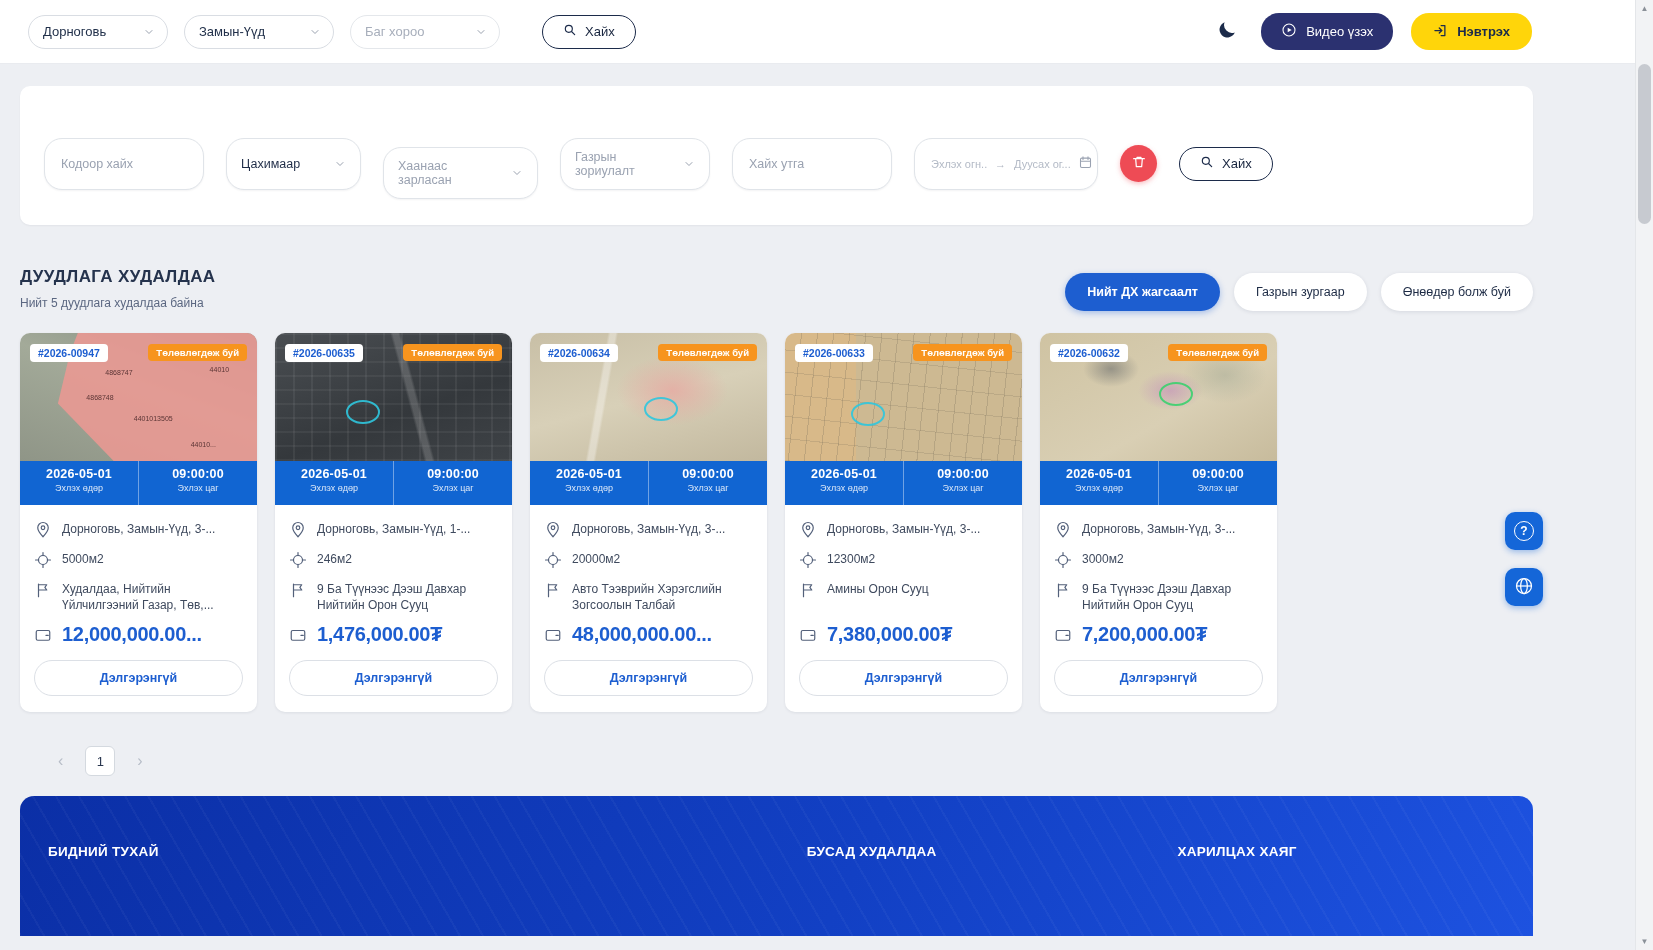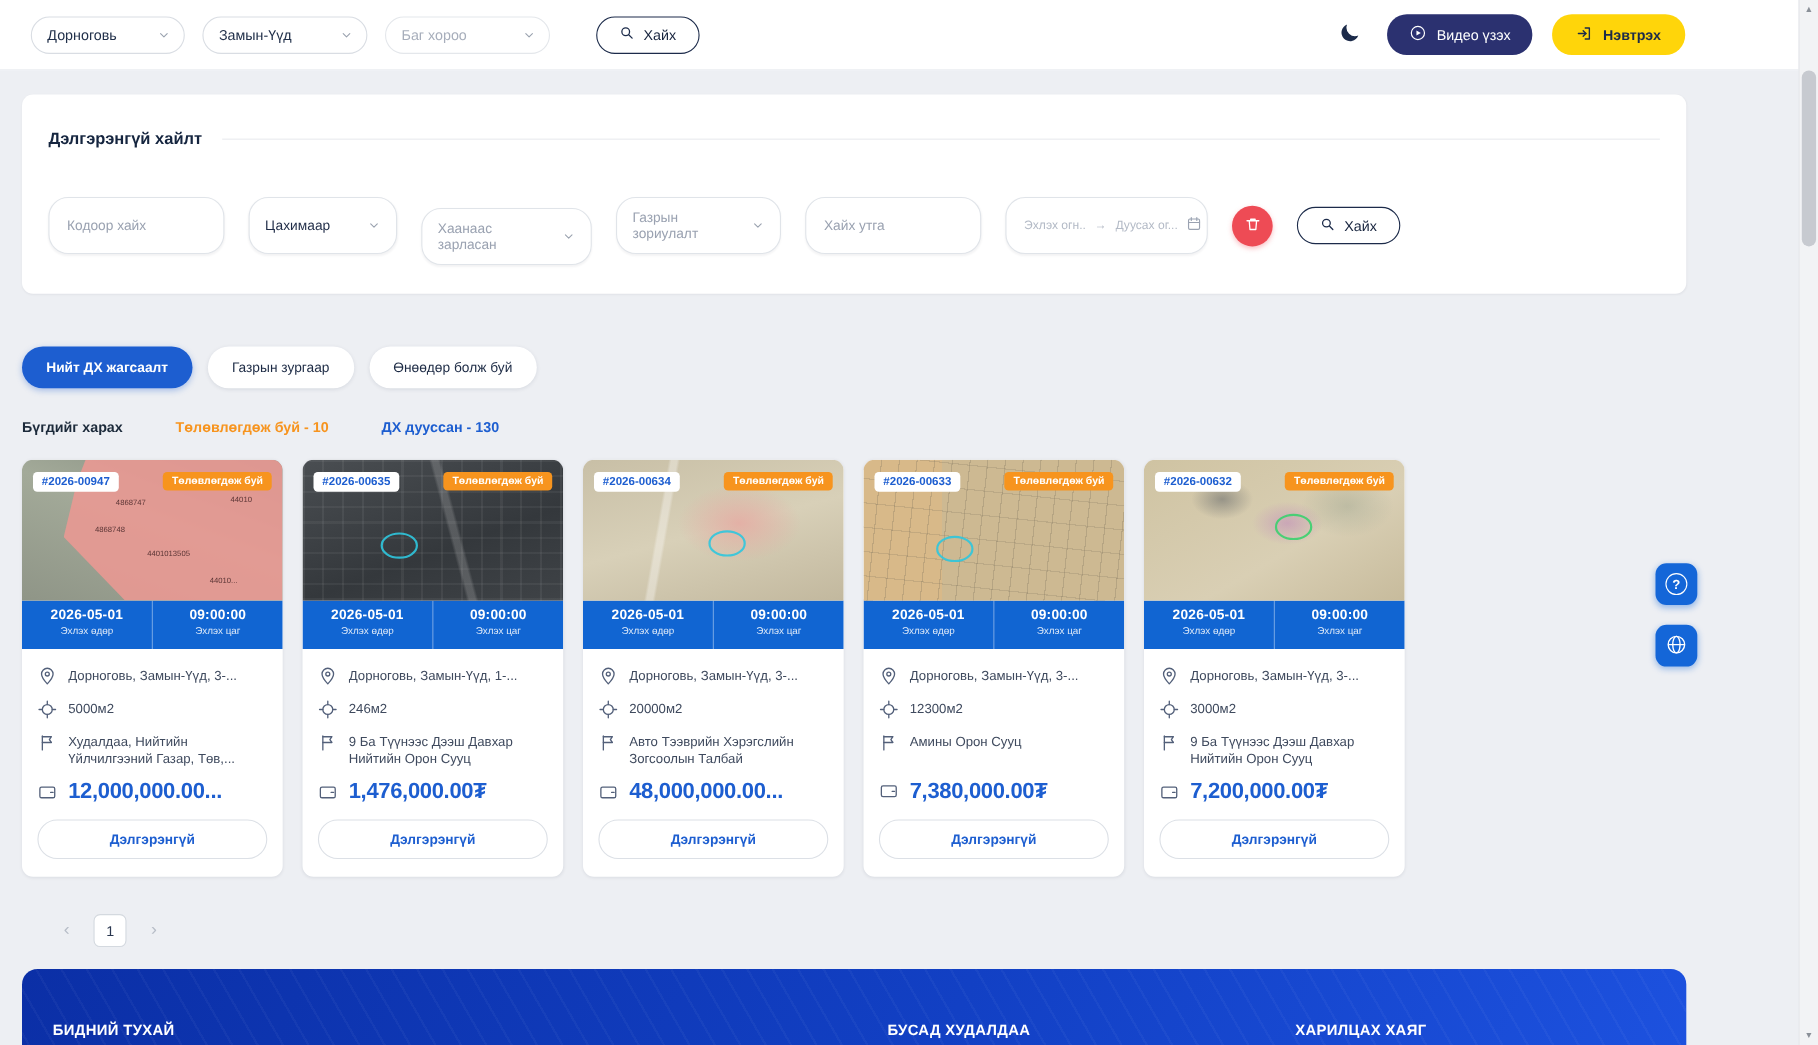--- a/index.html
+++ b/index.html
@@ -240,24 +240,20 @@
       <span><svg viewBox="0 0 24 24">
             <path d="M13 4h6v16h-6"></path>
             <path d="M3 12h11"></path>
             <path d="M10 8l4 4-4 4"></path>
           </svg></span>
       <span>Нэвтрэх</span>
     </button>
   </header>
 
   <section class="filter-card">
-    <div class="filter-head">
-      <h2 class="filter-title">Дэлгэрэнгүй хайлт</h2>
-      <div class="filter-rule"></div>
-    </div>
     <div class="filter-row">
       <div class="f-box w160">
         <input placeholder="Кодоор хайх" style="">
       </div>
       <div class="f-box f-select w135">
         <span>Цахимаар</span>
         <span class="chev"><svg viewBox="0 0 24 24">
               <path d="M6 9l6 6 6-6"></path>
             </svg></span>
       </div>
@@ -295,32 +291,31 @@
               <circle cx="10" cy="10" r="6"></circle>
               <path d="M15 15l5 5"></path>
             </svg></span>
         <span>Хайх</span>
       </button>
     </div>
   </section>
 
   <main class="main">
     <div class="main-head">
+      <div>
+        <h1 class="page-title">ДУУДЛАГА ХУДАЛДАА</h1>
+        <div class="page-sub">Нийт 5 дуудлага худалдаа байна</div>
+      </div>
       <div class="view-pills">
         <button class="vpill active">Нийт ДХ жагсаалт</button>
         <button class="vpill">Газрын зургаар</button>
         <button class="vpill">Өнөөдөр болж буй</button>
       </div>
     </div>
 
-    <div class="tabs">
-      <span class="tab">Бүгдийг харах</span>
-      <span class="tab orange">Төлөвлөгдөж буй - 10</span>
-      <span class="tab blue">ДХ дууссан - 130</span>
-    </div>
 
     <div class="cards">
 
       <article class="card">
         <div class="sat sat-1">
           <span class="parcel"></span>
           <span class="mlabel" style="top:28%;left:36%">4868747</span>
           <span class="mlabel" style="top:26%;left:80%">44010</span>
           <span class="mlabel" style="top:48%;left:28%">4868748</span>
           <span class="mlabel" style="top:64%;left:48%">4401013505</span>

